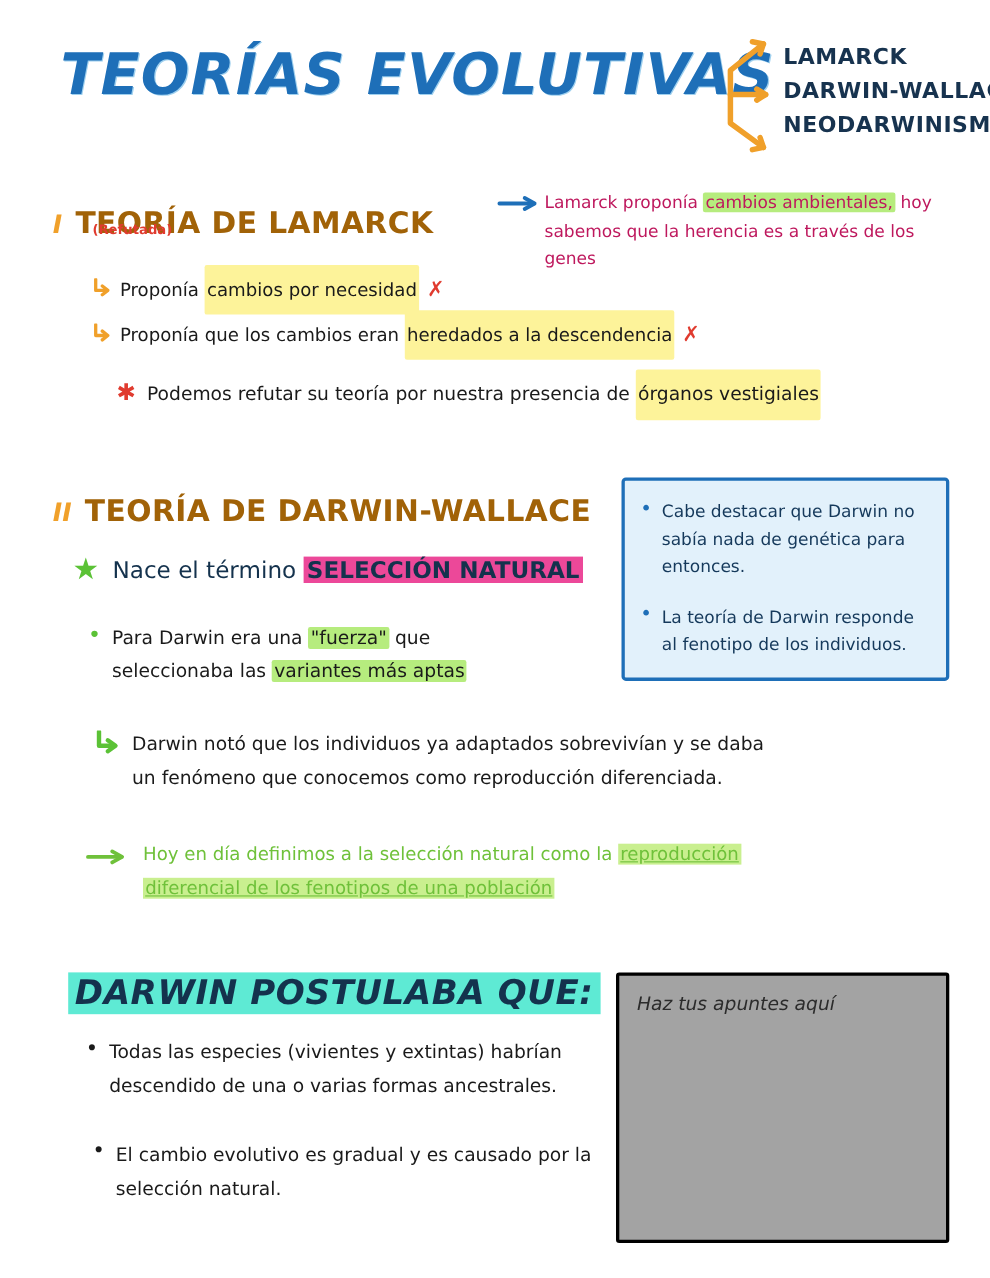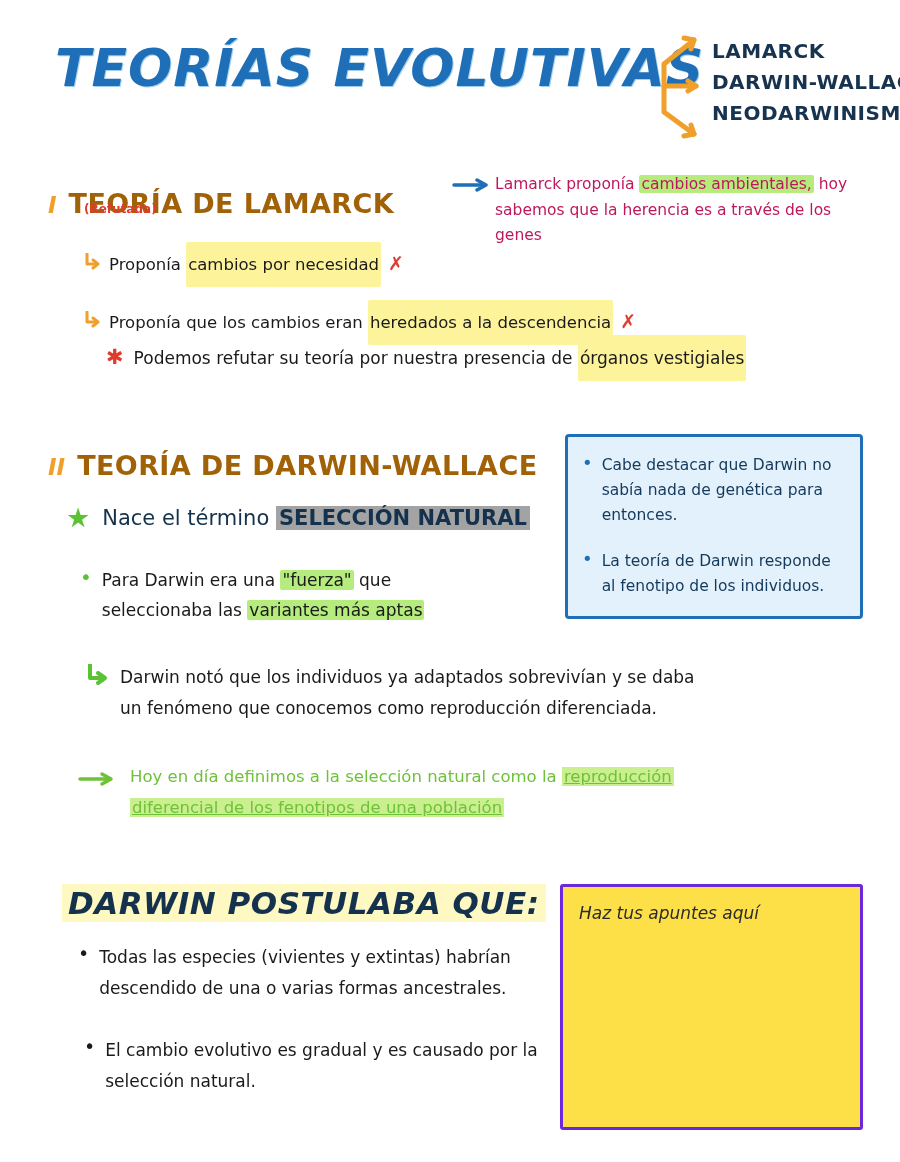--- a/index.html
+++ b/index.html
@@ -133,21 +133,21 @@
     top: 1px;
   }
   .cross {
     color: #e03b2f;
     font-weight: bold;
     font-size: 19px;
     margin-left: 7px;
   }
 
   .i1 { top: 252px; left: 84px; }
-  .i2 { top: 310px; left: 84px; justify-content: center; }
+  .i2 { top: 293px; left: 84px; justify-content: center; }
 
   .aster-row {
     position: absolute;
     top: 345px;
     left: 106px;
     display: flex;
     align-items: baseline;
     gap: 10px;
     font-size: 17px;
   }
@@ -160,21 +160,21 @@
     position: absolute;
     top: 504px;
     left: 66px;
     display: flex;
     align-items: center;
     gap: 12px;
     font-size: 21px;
     color: #14324d;
   }
   .star { color: #5bc236; font-size: 27px; line-height: 1; }
-  .sn { font-weight: bold; background: #a3a3a3; padding: 0 3px; color: #14324d; }
+  .sn { font-weight: bold; background: #ec4899; padding: 0 3px; color: #14324d; }
 
   .green-dot-item {
     position: absolute;
     display: flex;
     gap: 10px;
     font-size: 17px;
     line-height: 1.75;
   }
   .gdot {
     color: #5bc236;
@@ -212,21 +212,21 @@
 
   
   .postulaba {
     position: absolute;
     top: 884px;
     left: 62px;
     font-size: 31px;
     font-weight: bold;
     font-style: italic;
     color: #14324d;
-    background: #fef9c3;
+    background: #5eead4;
     padding: 1px 6px;
     letter-spacing: 0.5px;
   }
   .p-item {
     position: absolute;
     display: flex;
     gap: 10px;
     font-size: 17px;
     line-height: 1.8;
     width: 470px;
@@ -257,22 +257,22 @@
     margin-bottom: 22px;
   }
   .bbdot { color: #1e6fb8; font-size: 18px; line-height: 1.1; }
 
   .box-yellow {
     position: absolute;
     top: 884px;
     left: 560px;
     width: 303px;
     height: 246px;
-    background: #fde047;
-    border: 3px solid #6d28d9;
+    background: #a3a3a3;
+    border: 3px solid #000000;
     border-radius: 3px;
     box-sizing: border-box;
     padding: 16px 16px;
   }
   .box-yellow .ph {
     font-size: 17px;
     color: #2b2b2b;
     font-style: italic;
   }
 </style>

